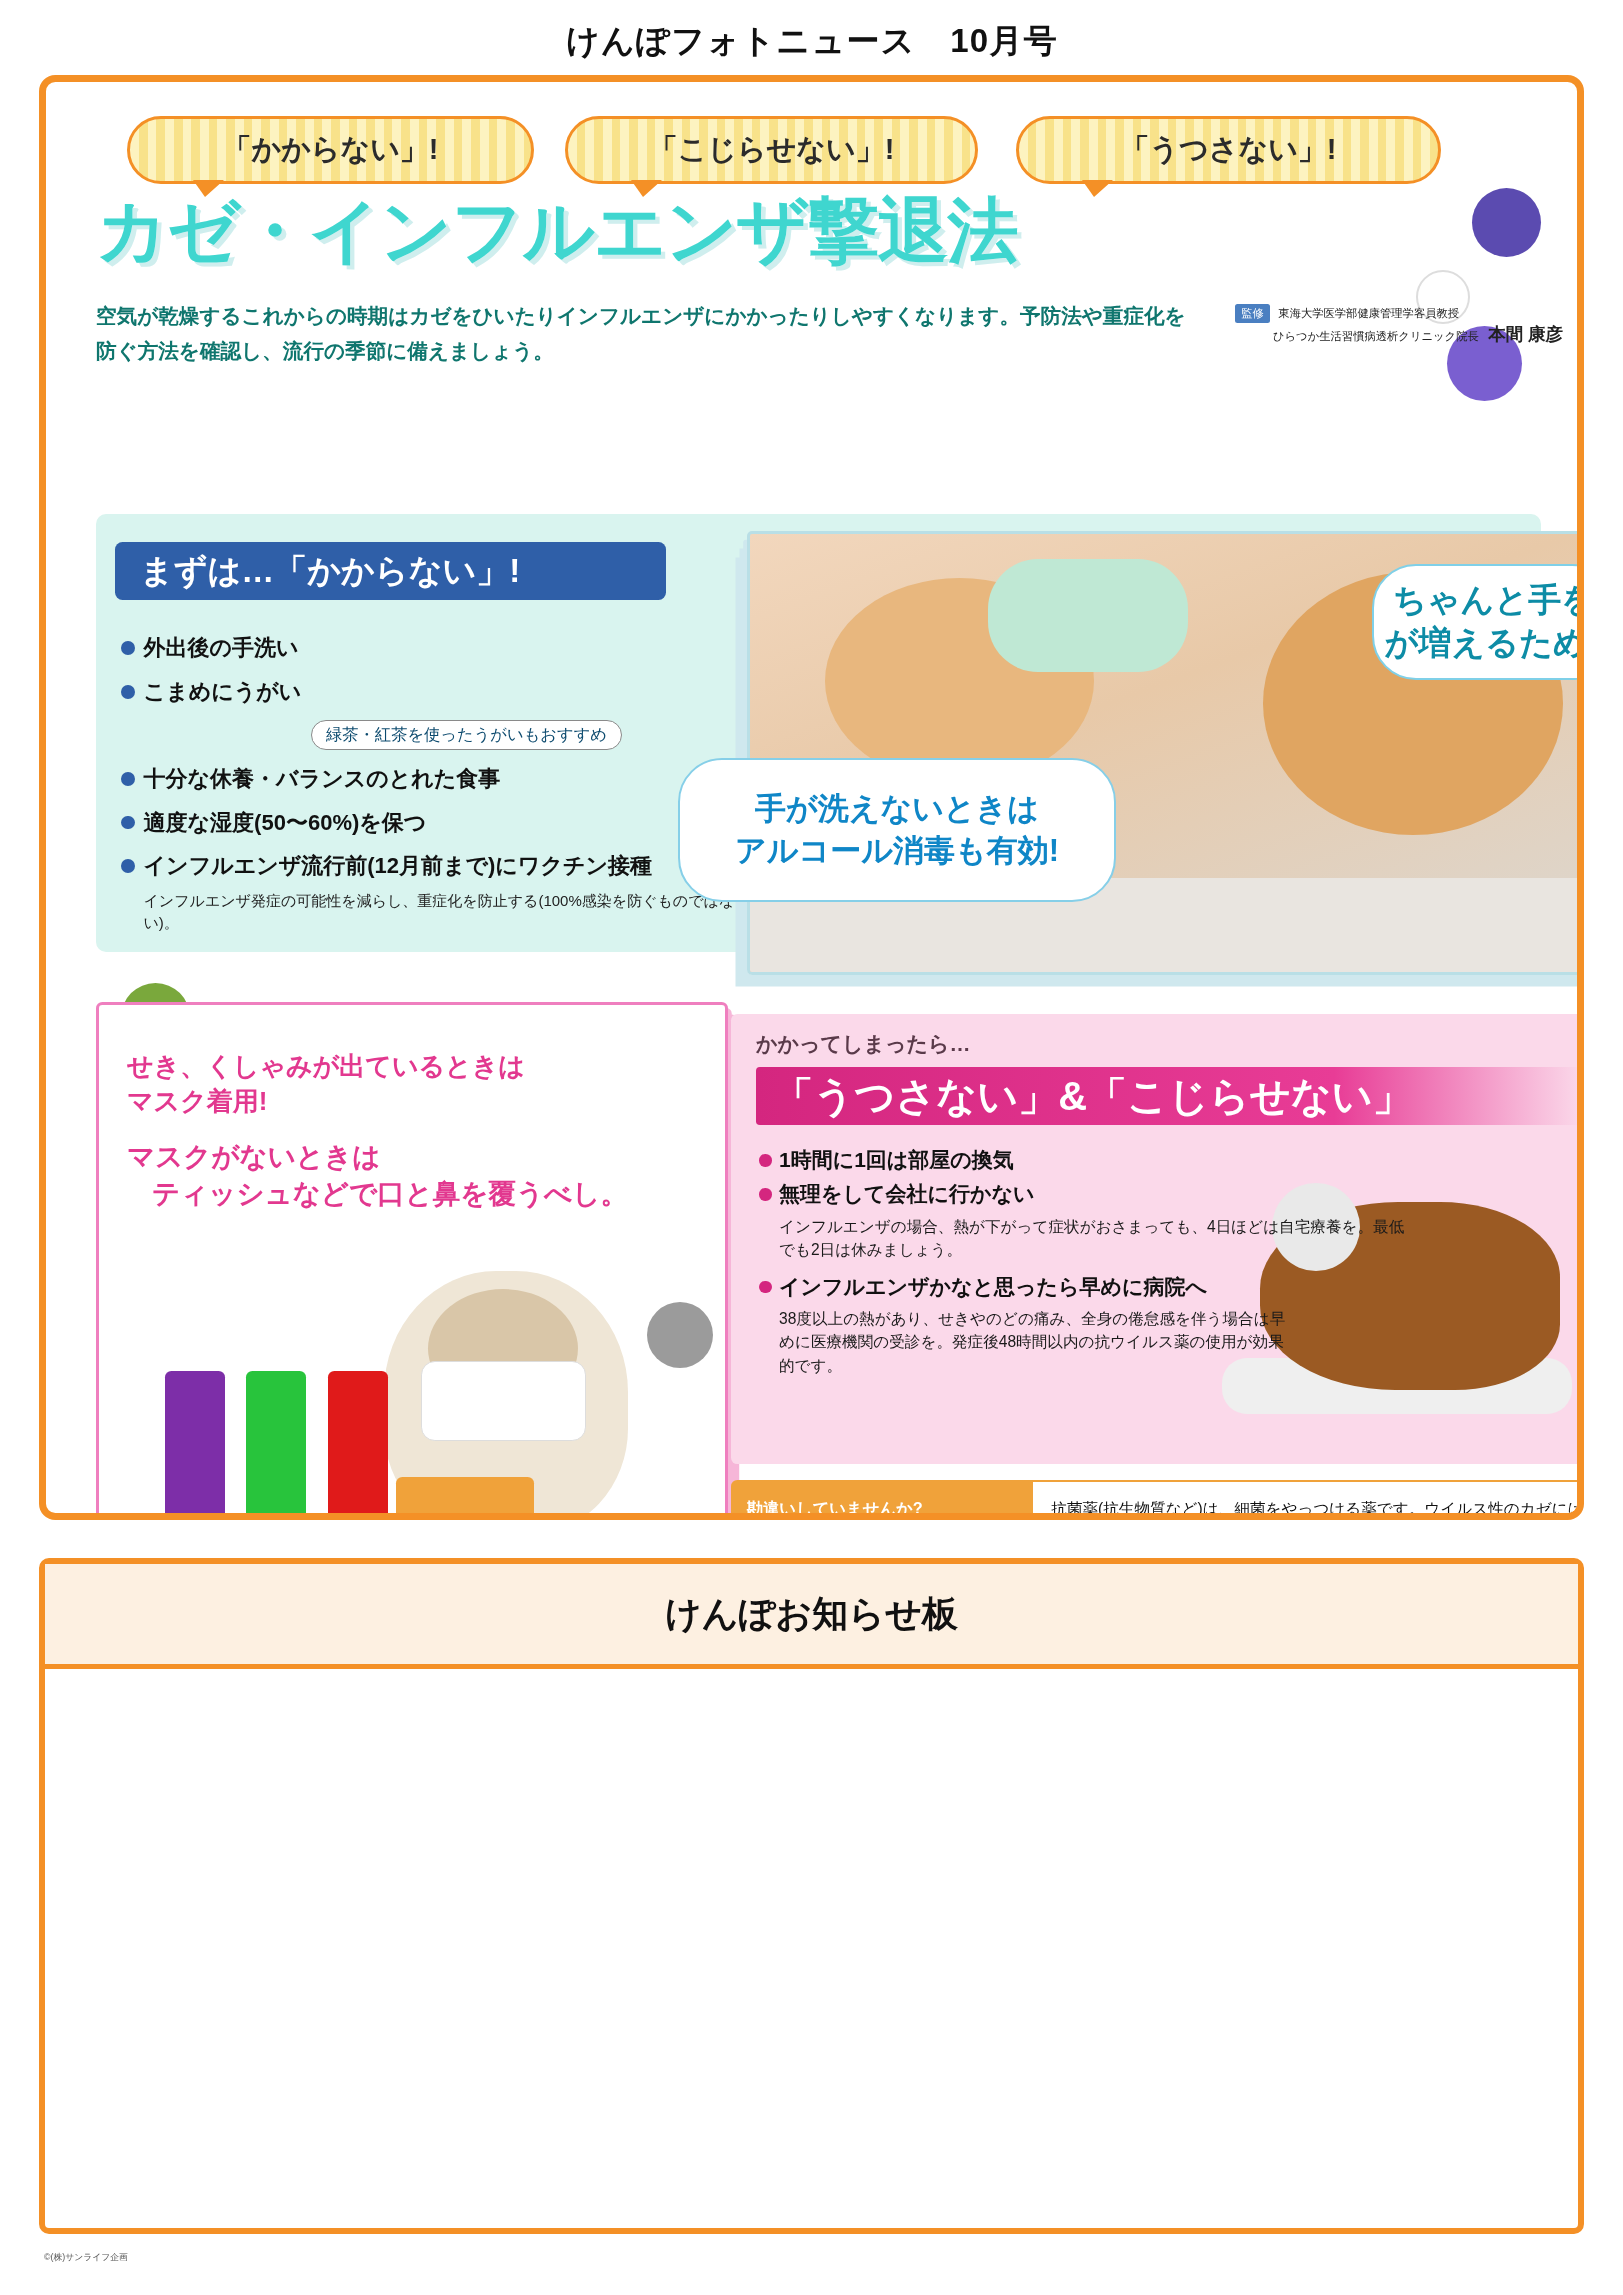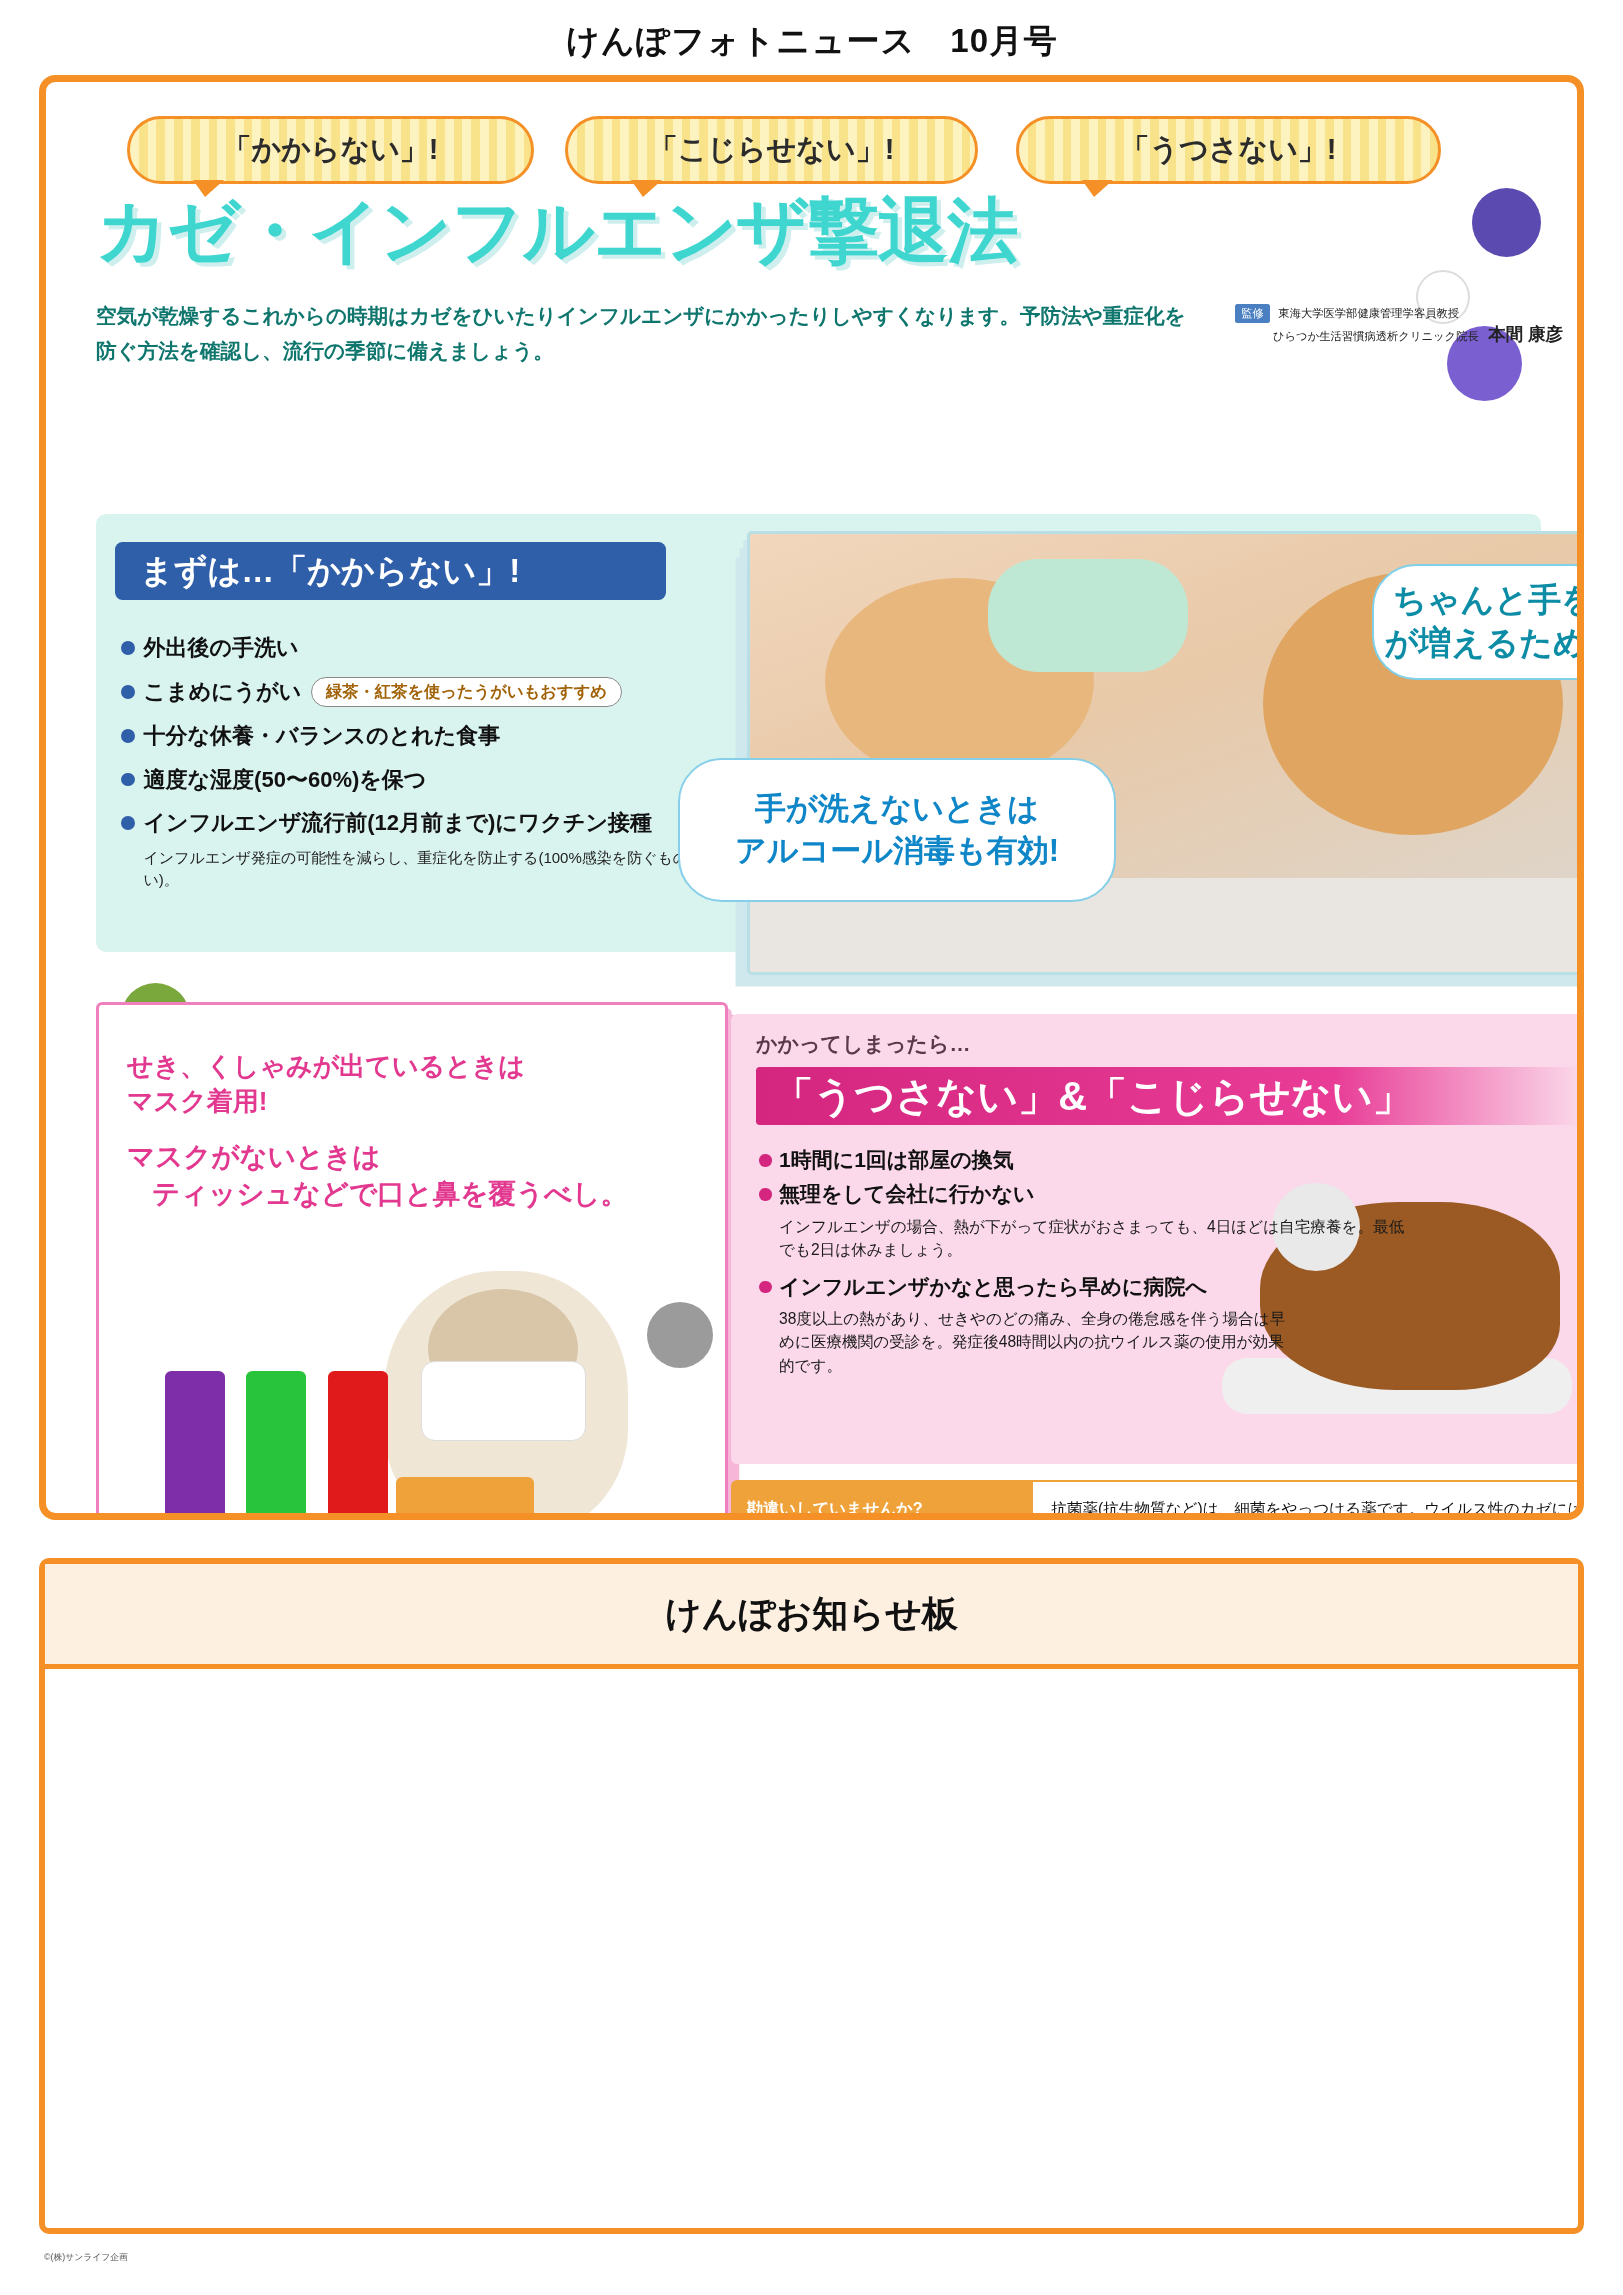--- a/index.html
+++ b/index.html
@@ -97,21 +97,21 @@
     background:#2f5fa8;border-radius:7.5px;
     display:flex;align-items:center;padding-left:25px;
     box-sizing:border-box;
     color:#fff;font-size:33px;font-weight:bold;
   }
   .bullets{position:absolute;left:75px;top:551px;width:626px;}
   .bl{display:flex;align-items:flex-start;margin-bottom:13.8px;font-size:22px;font-weight:bold;color:#111;}
   .dot{width:13.8px;height:13.8px;border-radius:50%;background:#2f5fa8;margin-right:8.8px;margin-top:8.1px;flex:none;}
   .pill{
     display:inline-block;border:1.3px solid #8a8a8a;border-radius:25px;
-    padding:3.1px 13.8px;font-size:16.3px;font-weight:bold;color:#a16207;margin-left:10px;background:#fff;
+    padding:3.1px 13.8px;font-size:16.3px;font-weight:normal;color:#0c4a6e;margin-left:10px;background:#fff;margin-top:43px;
   }
   .note{font-size:15px;font-weight:normal;line-height:1.45;color:#222;margin-left:22.5px;margin-top:-5px;}
 
   
   .photo1{
     position:absolute;left:701px;top:449px;width:857px;height:438px;
     background:linear-gradient(160deg,#f2d7bd 0%,#e8c9a8 40%,#dcd8d2 100%);
     border:3.8px solid #b9dfe6;border-radius:5px;
     box-shadow:-6.3px 6.3px 0 -2.5px #cfe8ee, -12.5px 12.5px 0 -5px #cfe8ee, -19px 19px 0 -7.5px #cfe8ee;
     overflow:hidden;

